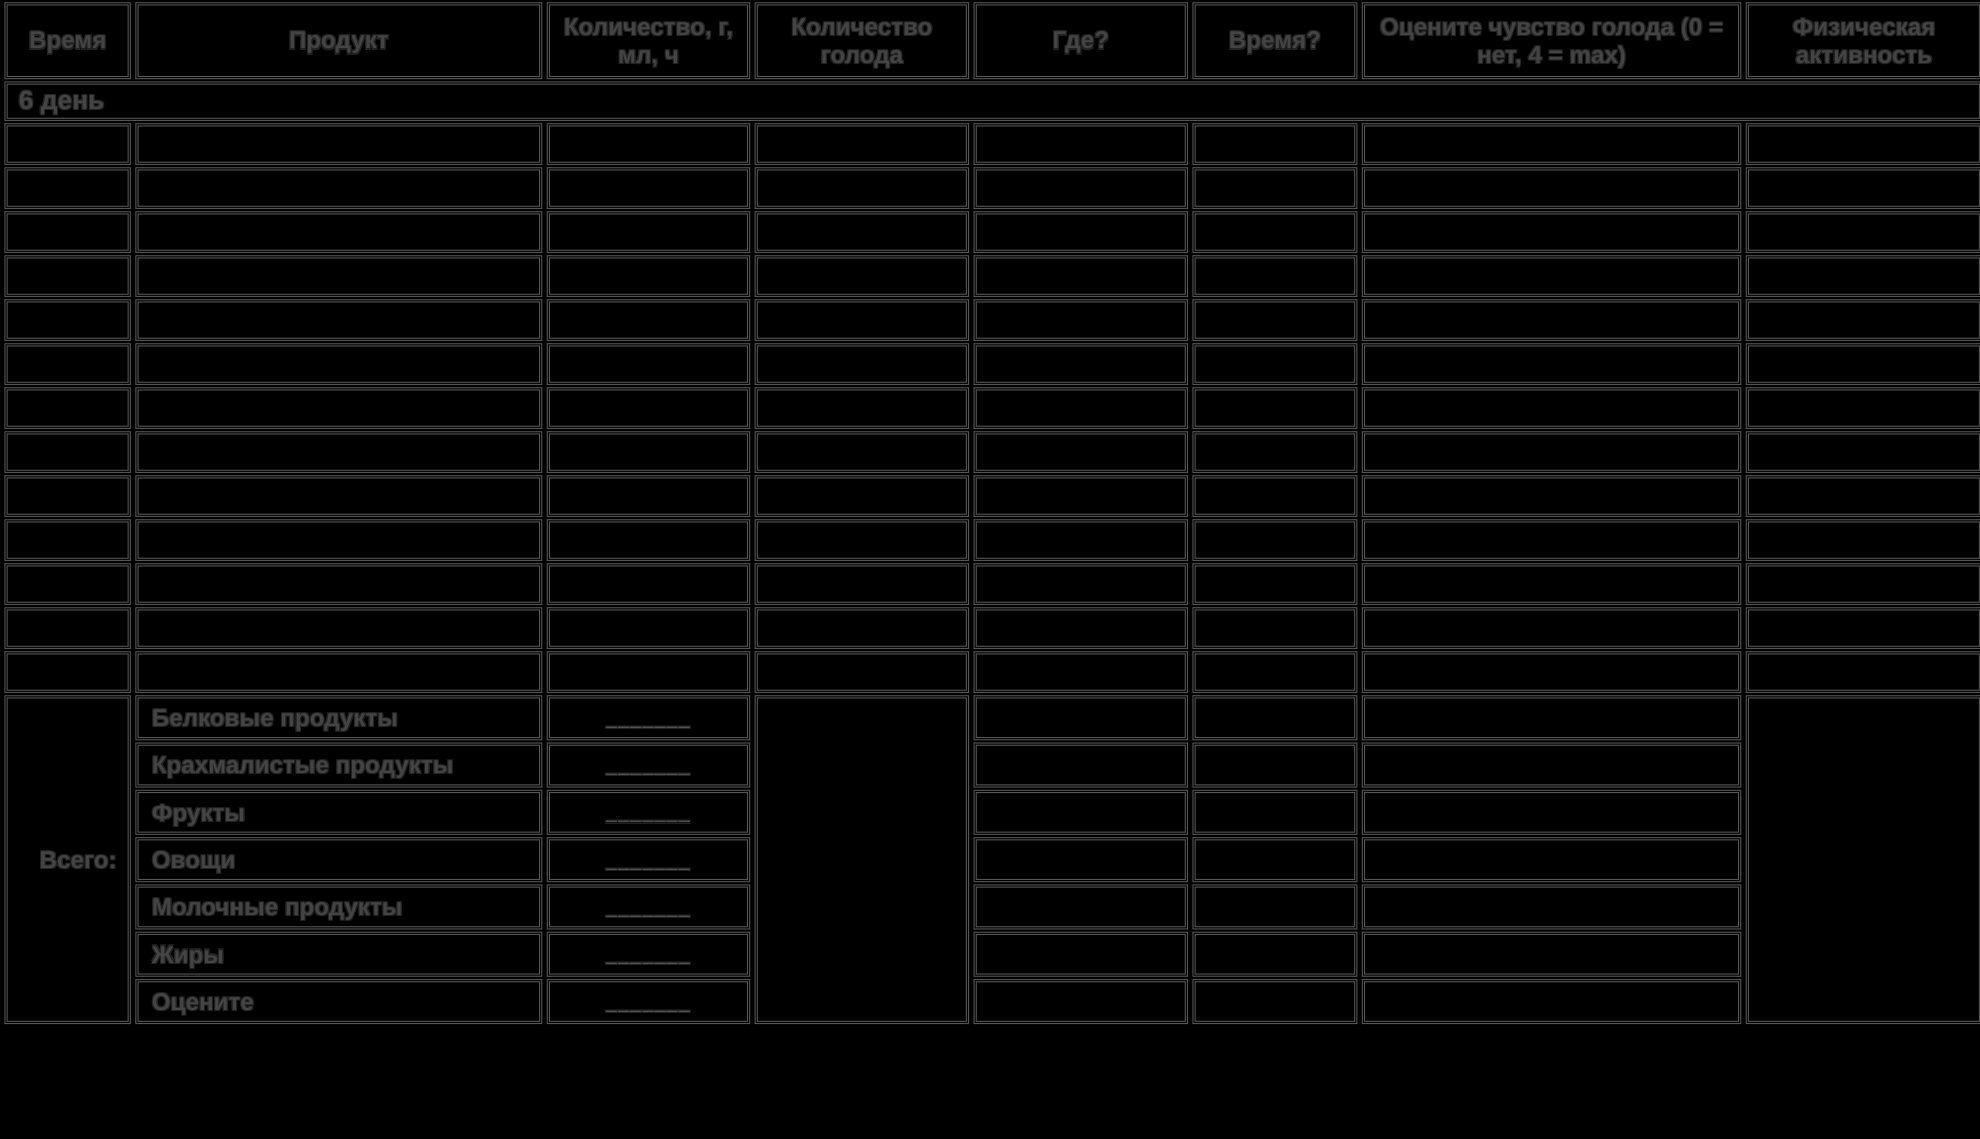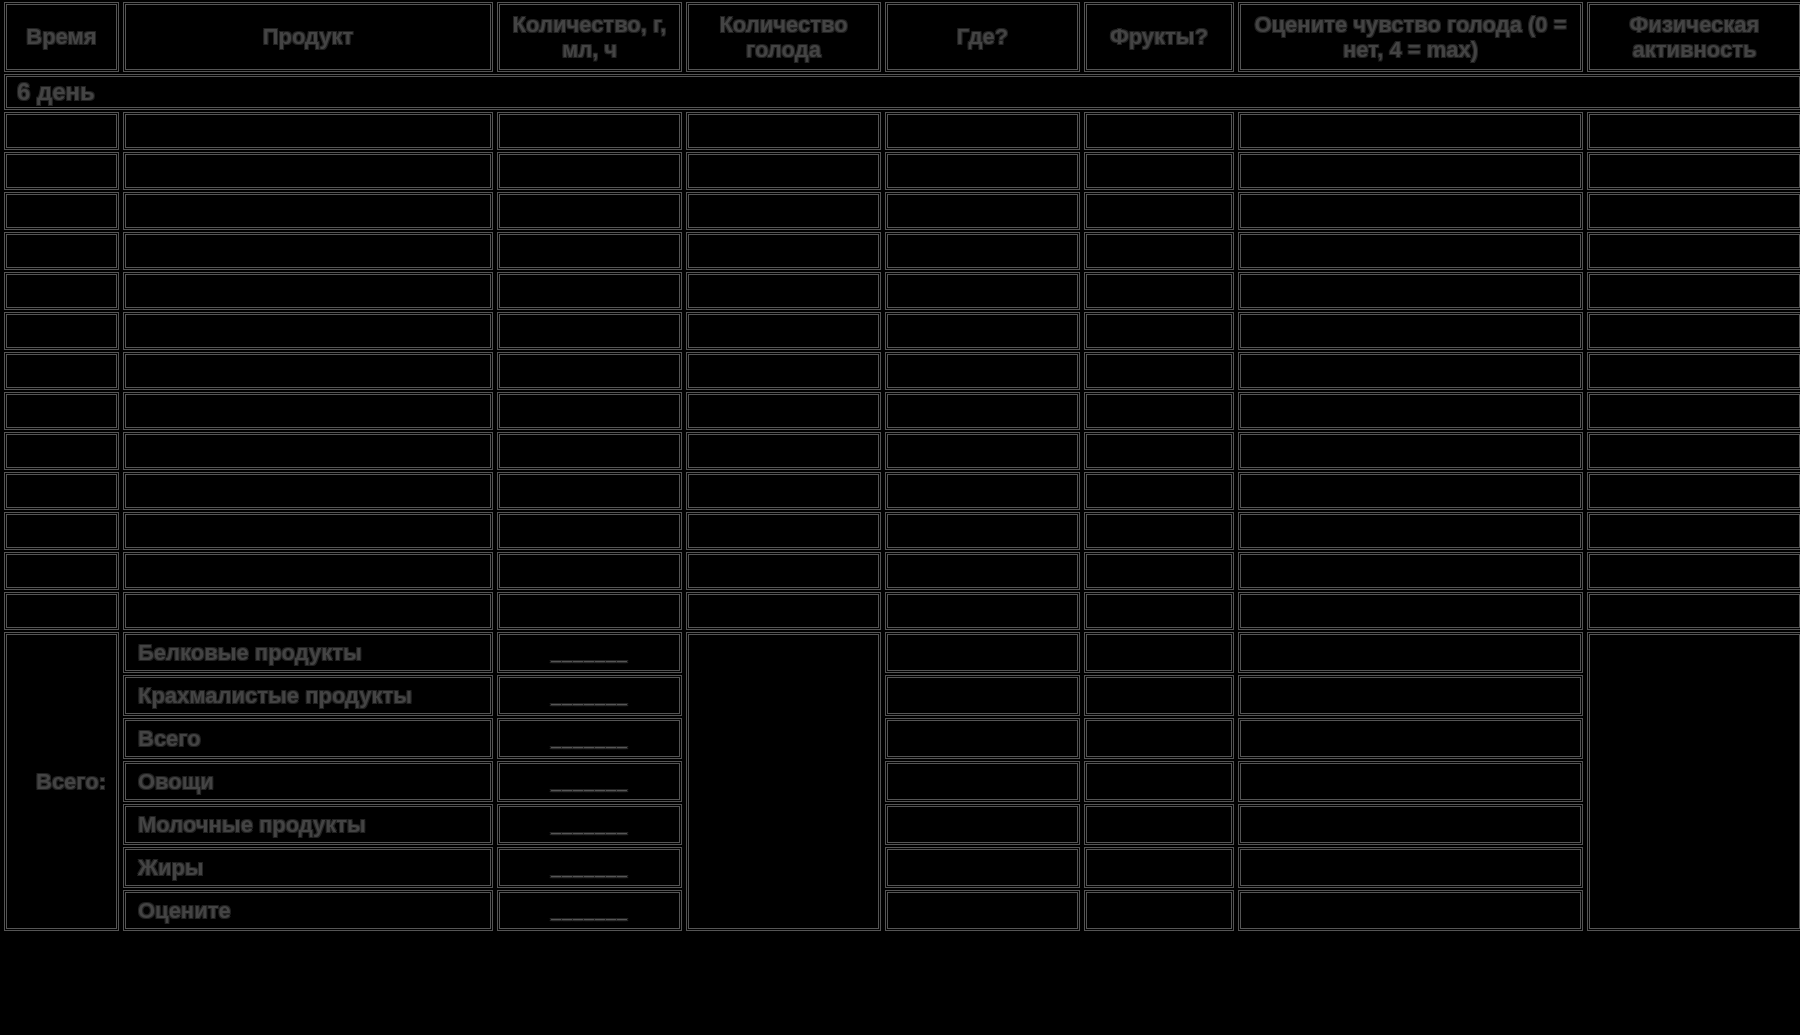--- a/index.html
+++ b/index.html
@@ -111,21 +111,21 @@
     </colgroup>
     <thead>
       <tr>
         <th>Время</th>
         <th>Продукт</th>
         <th>Количество,
 г, мл, ч</th>
         <th>Количество
 голода</th>
         <th>Где?</th>
-        <th>Фрукты?</th>
+        <th>Время?</th>
         <th>Оцените чувство голода
 (0 = нет, 4 = max)</th>
         <th>Физическая
 активность</th>
       </tr>
     </thead>
 
     <tbody>
       <tr class="dayrow">
         <td colspan="8">6 день</td>
@@ -279,21 +279,21 @@
           <td class="merged" rowspan="7"></td>
         </tr>
         <tr>
           <td class="cat">Крахмалистые продукты</td>
           <td class="blank">_______</td>
           <td></td>
           <td></td>
           <td></td>
         </tr>
         <tr>
-          <td class="cat">Всего</td>
+          <td class="cat">Фрукты</td>
           <td class="blank">_______</td>
           <td></td>
           <td></td>
           <td></td>
         </tr>
         <tr>
           <td class="cat">Овощи</td>
           <td class="blank">_______</td>
           <td></td>
           <td></td>

